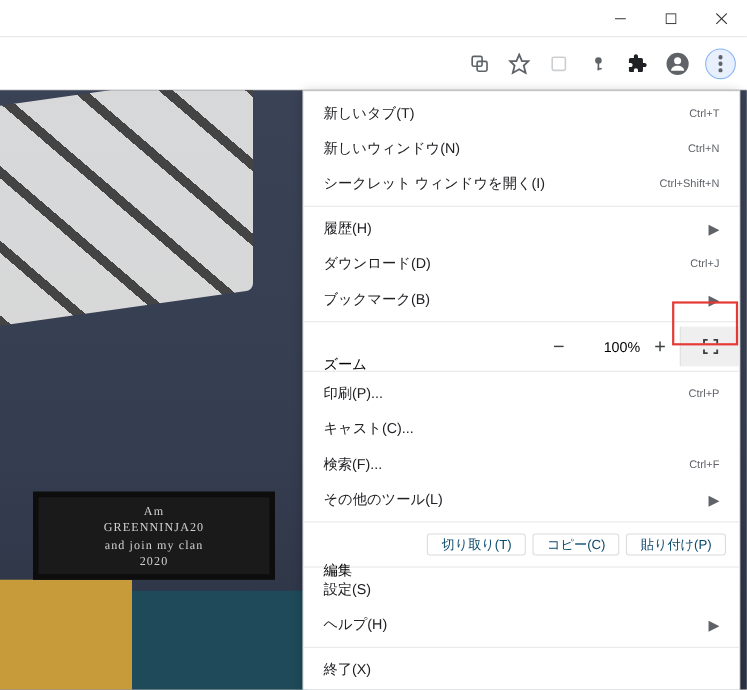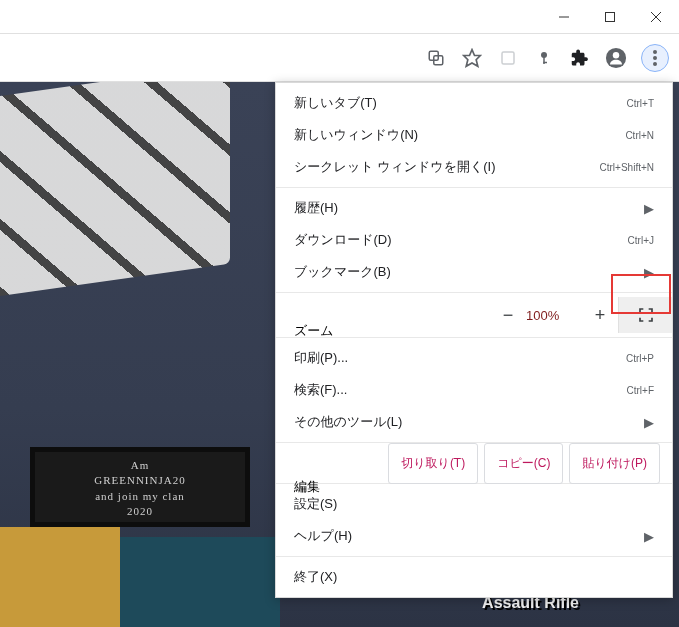--- a/index.html
+++ b/index.html
@@ -127,21 +127,21 @@
     padding-left: 18px;
     padding-right: 0;
   }
   .zoom-label { flex: 1; margin-top: 32px; }
   .zoom-btn {
     width: 36px; height: 36px;
     display: flex; align-items: center; justify-content: center;
     color: #3c4043; font-size: 18px;
   }
   .zoom-val {
-    width: 56px; text-align: left; color: #7f1d1d;
+    width: 56px; text-align: right; color: #000000;
   }
   .fullscreen-btn {
     width: 54px; height: 36px;
     display: flex; align-items: center; justify-content: center;
     background: #efefef;
     border-left: 1px solid #e0e0e0;
   }
   .highlight-box {
     position: absolute;
     border: 2px solid #e53935;
@@ -159,23 +159,23 @@
     align-items: center;
     margin-top: 40px;
   }
   .edit-btn {
     border: 1px solid #dadce0;
     border-radius: 3px;
     padding: 0 12px;
     margin-left: 6px;
     display: flex;
     align-items: center;
-    color: #be185d;
+    color: #0c4a6e;
     font-size: 12px;
-    height: 41px;
+    height: 20px;
     align-self: center;
   }
 </style>
 </head>
 <body>
 
 <div class="titlebar">
   <div class="win-btn">
     <svg width="10" height="10" viewBox="0 0 10 10">
         <line x1="0" y1="5" x2="10" y2="5" stroke="#333" stroke-width="1"></line>
@@ -292,20 +292,23 @@
         <polyline points="8,21 3,21 3,16"></polyline>
       </svg>
     </div>
   </div>
   <div class="sep"></div>
   <div class="menu-item">
     <span class="label">印刷(P)...</span>
     <span class="shortcut">Ctrl+P</span>
   </div>
   <div class="menu-item">
+    <span class="label">キャスト(C)...</span>
+  </div>
+  <div class="menu-item">
     <span class="label">検索(F)...</span>
     <span class="shortcut">Ctrl+F</span>
   </div>
   <div class="menu-item">
     <span class="label">その他のツール(L)</span>
     <span class="arrow">▶</span>
   </div>
   <div class="sep"></div>
   <div class="edit-row">
     <span class="edit-label">編集</span>

